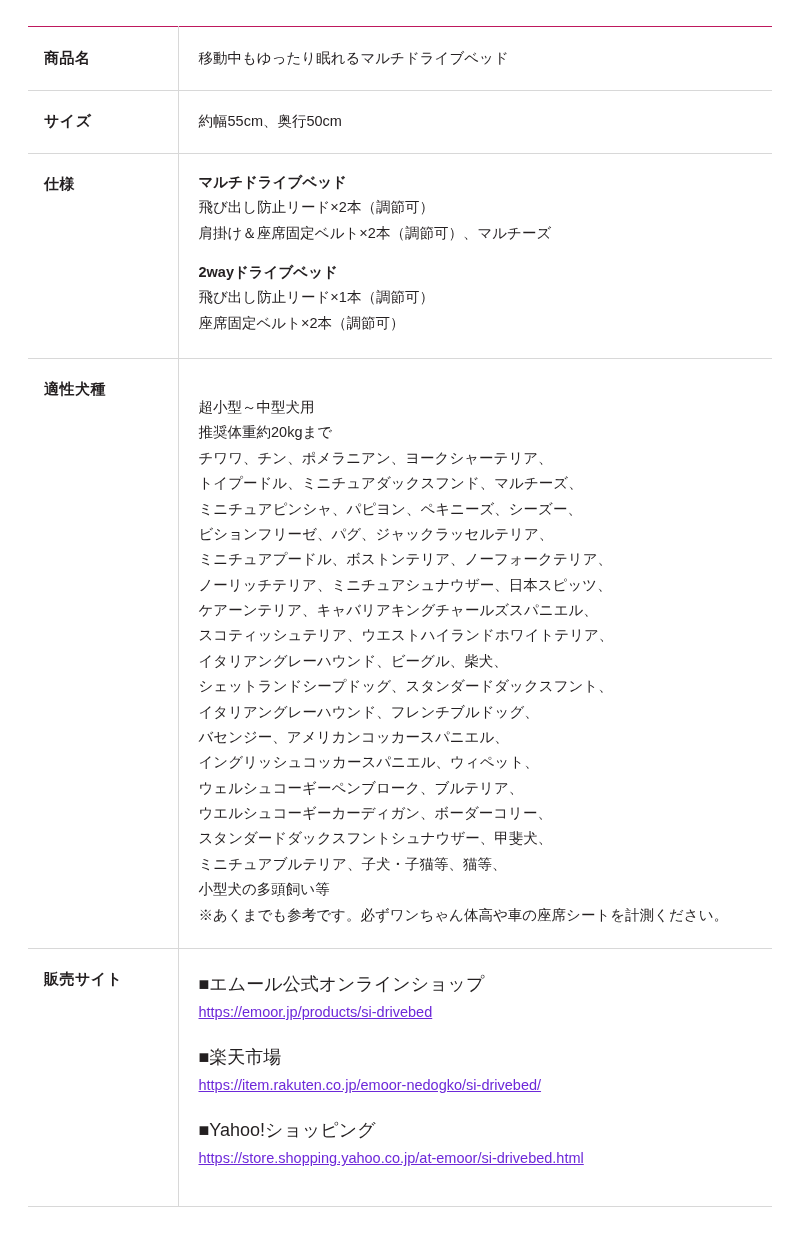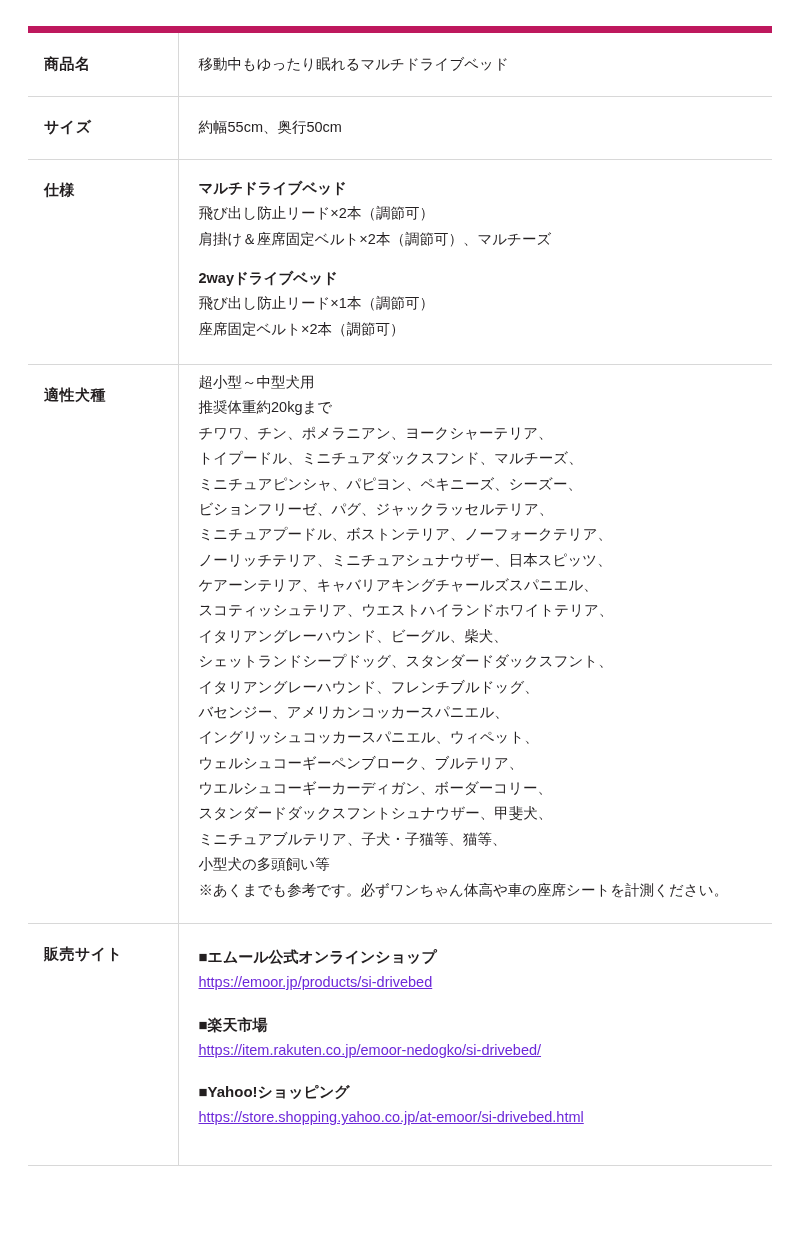--- a/index.html
+++ b/index.html
@@ -22,21 +22,21 @@
   }
   table.spec-table {
     width: 744px;
     border-collapse: collapse;
     table-layout: fixed;
   }
   table.spec-table tr {
     border-bottom: 1px solid #d8d8d8;
   }
   table.spec-table tr:first-child {
-    border-top: 7px solid #be185d;
+    border-top: 1px solid #be185d;
     margin-top: 40px;
   }
   th.label-cell {
     width: 150px;
     box-sizing: border-box;
     text-align: left;
     vertical-align: top;
     padding: 18px 10px 18px 16px;
     font-size: 15px;
     font-weight: bold;
@@ -72,28 +72,28 @@
     line-height: 1.75;
   }
   .site-block {
     margin-bottom: 16px;
   }
   .site-block:last-child {
     margin-bottom: 12px;
   }
   .site-heading {
     display: block;
-    font-weight: bold;
-    font-size: 15px;
+    font-weight: normal;
+    font-size: 18px;
     line-height: 1.75;
   }
   .row-name td.value-cell,
   .row-name th.label-cell { padding-top: 19px; padding-bottom: 19px; }
   .row-spec td.value-cell { padding-top: 16px; padding-bottom: 22px; }
-  .row-breeds td.value-cell { padding-top: 5px; padding-bottom: 20px; }
+  .row-breeds td.value-cell { padding-top: 36px; padding-bottom: 20px; }
   .row-sites td.value-cell { padding-top: 20px; padding-bottom: 22px; }
 </style>
 </head>
 <body>
 
 <div class="page">
   <table class="spec-table">
     <tbody>
 
       <tr class="row-name">

